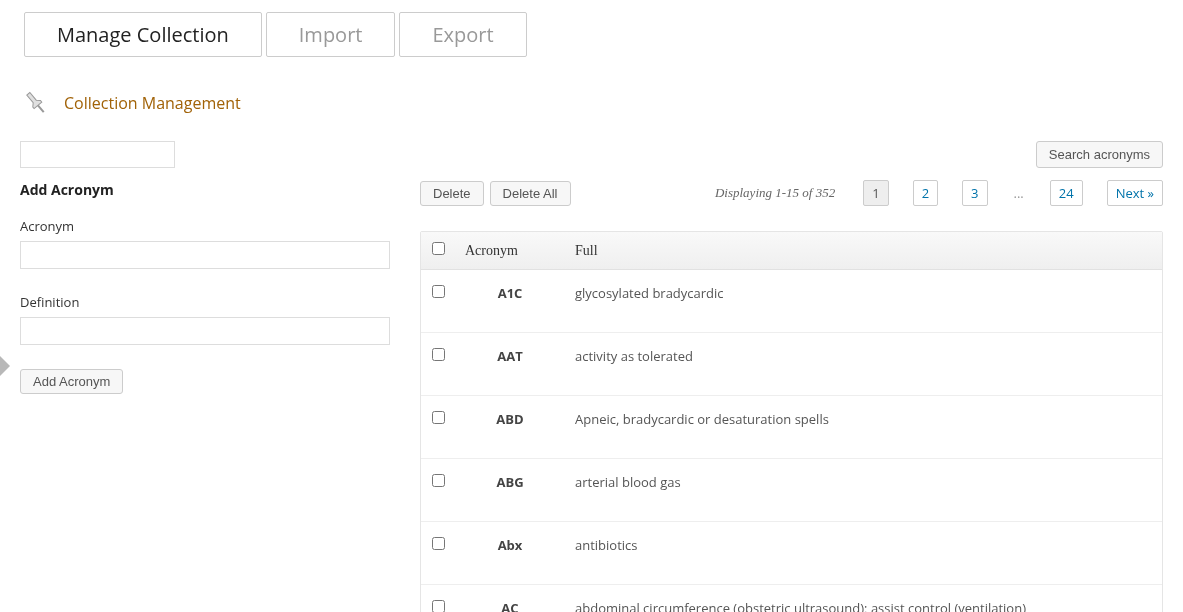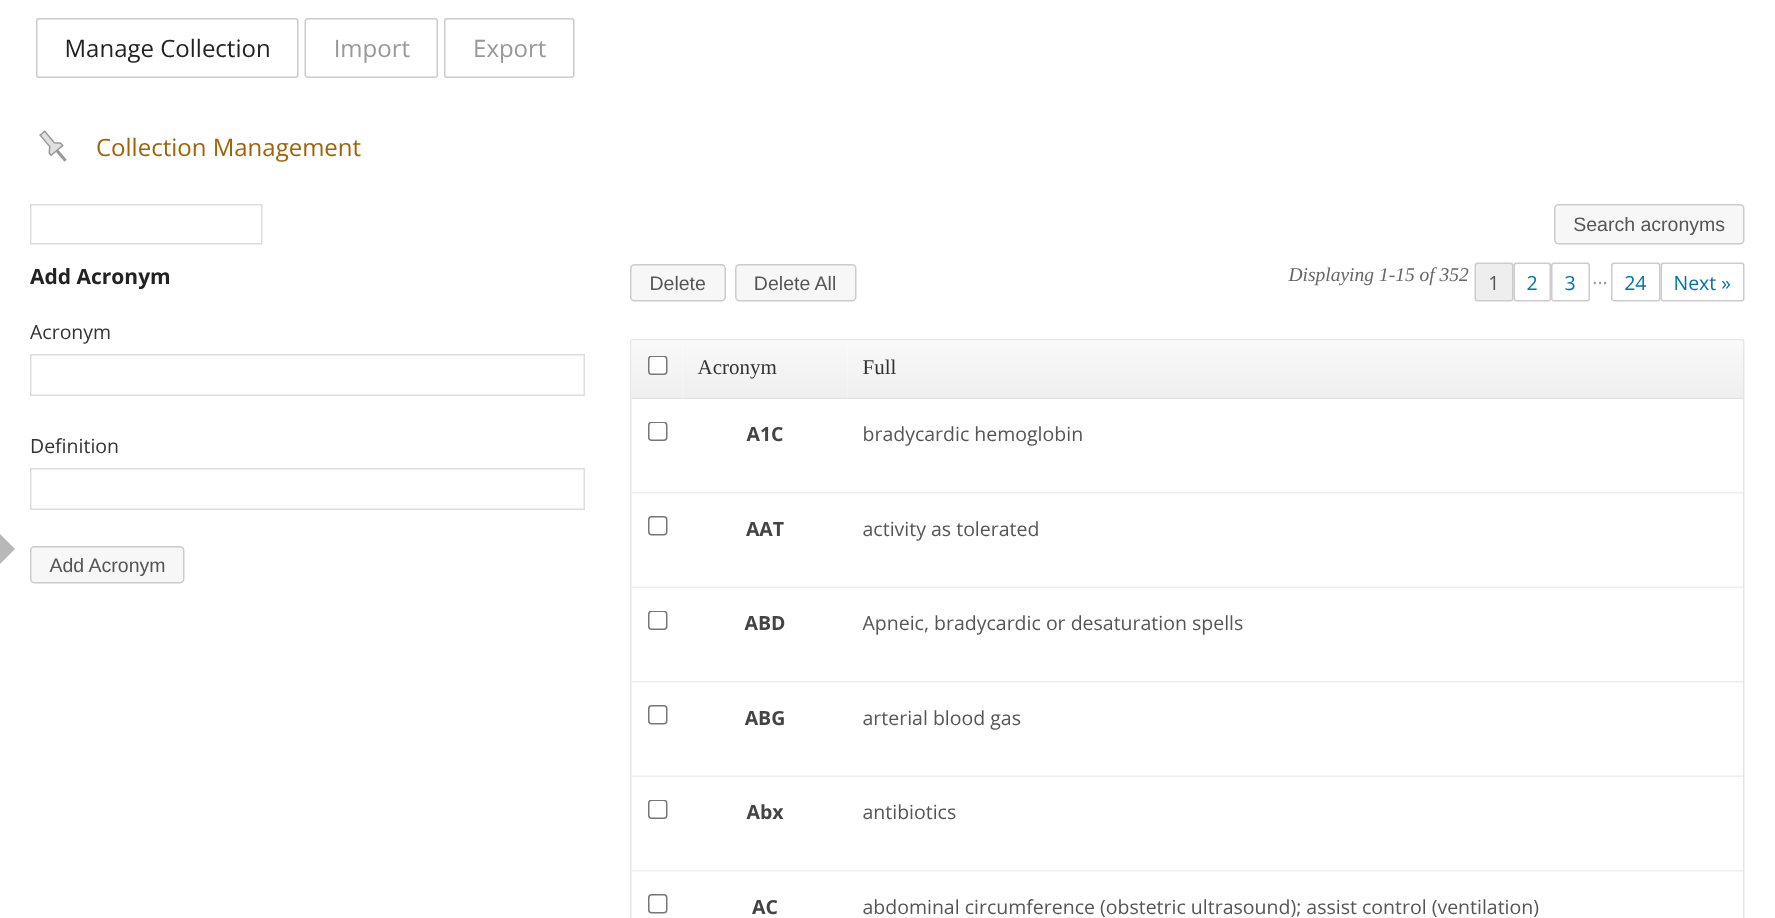--- a/index.html
+++ b/index.html
@@ -10,22 +10,22 @@
   background: #fff;
   width: 1183px;
   height: 612px;
   overflow: hidden;
 }
 .container { padding: 0 20px 20px 20px; }
 .tabs { display: flex; gap: 4px; padding-top: 12px; margin-left: 4px; }
 .tab {
   border: 1px solid #ccc;
   background: #fff;
-  padding: 8px 18px;
-  font-size: 16px;
+  padding: 8px 32px;
+  font-size: 20px;
   color: #999;
   border-radius: 2px;
   cursor: pointer;
 }
 .tab.active { color: #222; }
 .page-title-row {
   display: flex;
   align-items: center;
   gap: 12px;
   margin-top: 30px;
@@ -87,22 +87,22 @@
 }
 .toolbar-row {
   display: flex;
   justify-content: space-between;
   align-items: center;
   margin-bottom: 25px;
 }
 .toolbar-left { display: flex; gap: 6px; }
 .toolbar-right {
   display: flex;
-  align-items: flex-start;
-  gap: 0;
+  align-items: center;
+  gap: 24px;
   font-size: 13px;
 }
 .displaying {
   font-style: italic;
   font-family: Georgia, serif;
   color: #666;
   margin-right: 4px;
 }
 .page-num {
   border: 1px solid #ccc;
@@ -227,21 +227,21 @@
           <tr>
             <th class="cb-col"><input type="checkbox" style=""></th>
             <th class="ac-col">Acronym</th>
             <th>Full</th>
           </tr>
         </thead>
         <tbody id="tbody">
             <tr>
               <td class="cb-col"><input type="checkbox" style=""></td>
               <td class="ac-col">A1C</td>
-              <td>bradycardic hemoglobin</td>
+              <td>glycosylated bradycardic</td>
             </tr>
             <tr>
               <td class="cb-col"><input type="checkbox" style=""></td>
               <td class="ac-col">AAT</td>
               <td>activity as tolerated</td>
             </tr>
             <tr>
               <td class="cb-col"><input type="checkbox" style=""></td>
               <td class="ac-col">ABD</td>
               <td>Apneic, bradycardic or desaturation spells</td>

